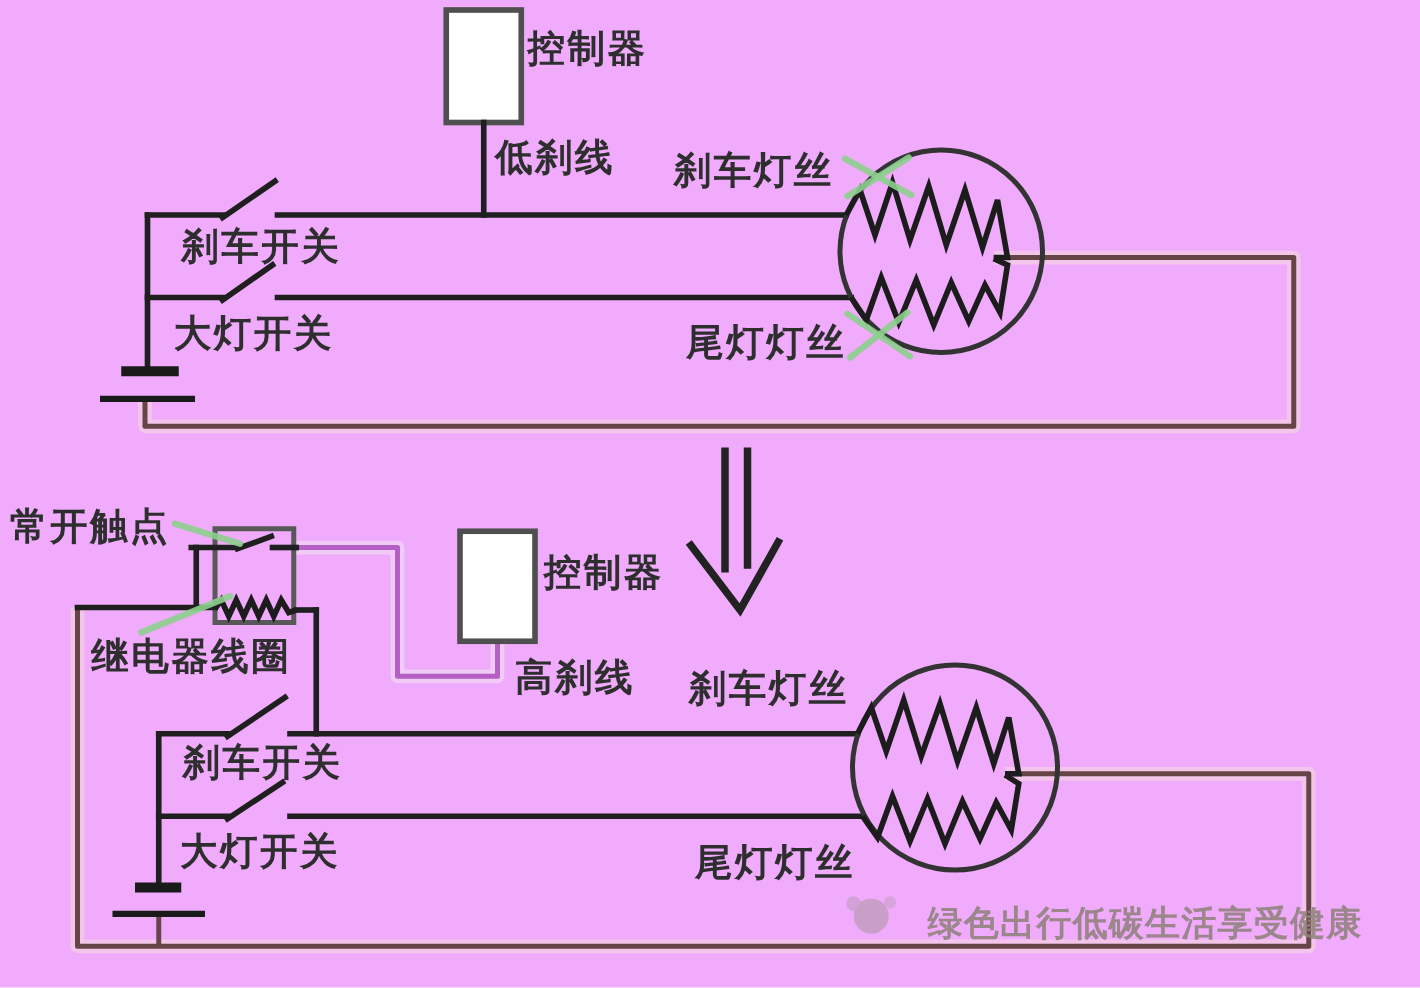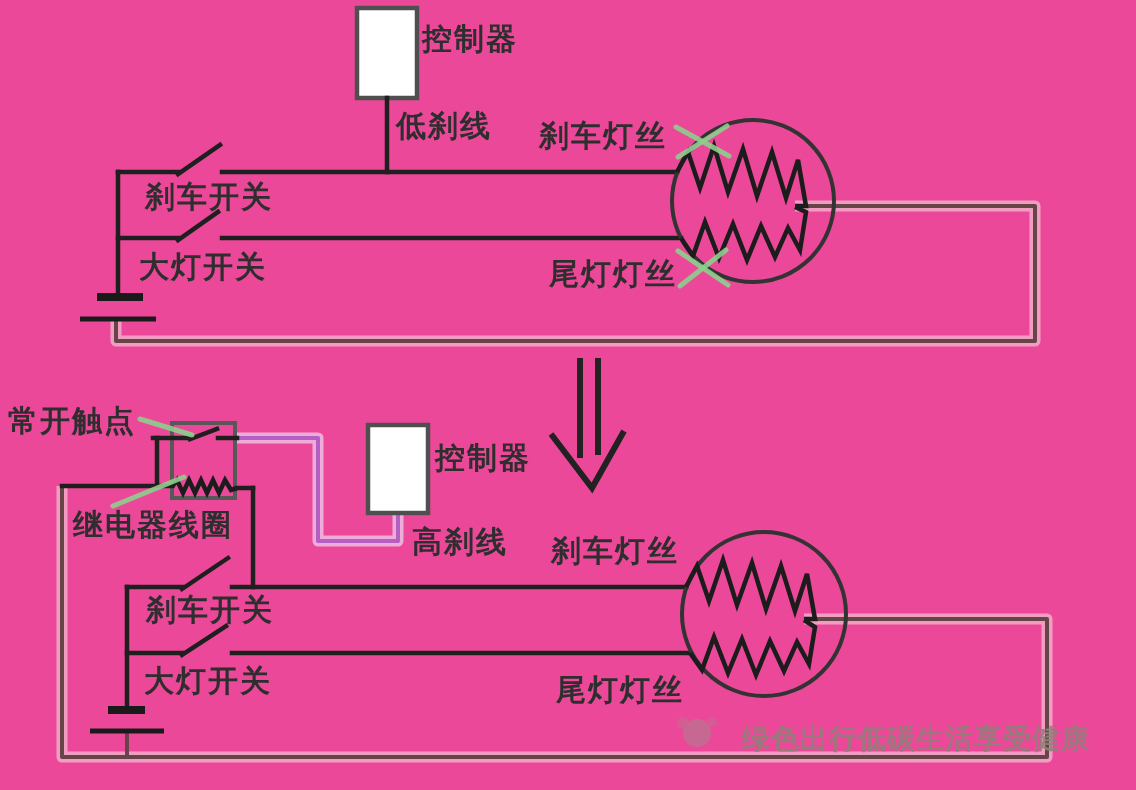--- a/index.html
+++ b/index.html
@@ -1,16 +1,16 @@
 <!DOCTYPE html>
 <html><head>
 <meta charset="utf-8">
 <style>
   html,body{margin:0;padding:0;background:#ffffff;}
-  .stage{position:relative;width:1136px;height:790px;background:#ec4899;overflow:hidden;text-align:right;}
+  .stage{position:relative;width:1136px;height:790px;background:#f0abfc;overflow:hidden;text-align:right;}
   svg{display:block;}
   svg text{font-family:"DejaVu Sans",sans-serif;font-weight:bold;fill:#2e2e2e;font-size:30px;letter-spacing:2px;}
   svg text.watermark-text{fill:#8d8178;font-size:28px;letter-spacing:1px;opacity:.85;}
   .wire-black{stroke:#1f1f1f;stroke-width:4.5;fill:none;stroke-linecap:square;}
   .wire-red{stroke:#664548;stroke-width:4;fill:none;stroke-linejoin:round;}
   .wire-red-glow{stroke:#f5d7de;stroke-width:11;fill:none;opacity:.6;stroke-linejoin:round;}
   .wire-purple{stroke:#b55ec4;stroke-width:4;fill:none;stroke-linejoin:round;}
   .wire-purple-glow{stroke:#f0d8f2;stroke-width:11;fill:none;opacity:.7;stroke-linejoin:round;}
   .green-mark{stroke:#8ccf8c;stroke-width:5;fill:none;opacity:.9;stroke-linecap:round;}
   .box-outline{stroke:#4f4f4f;stroke-width:4.5;fill:#ffffff;}

